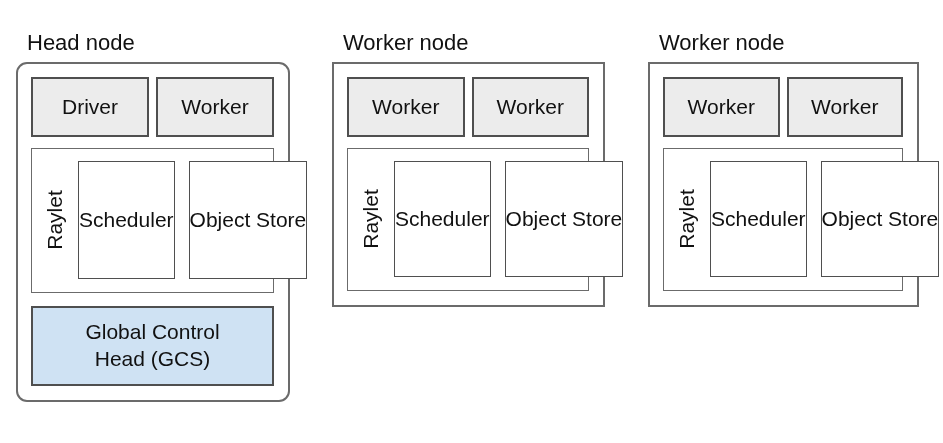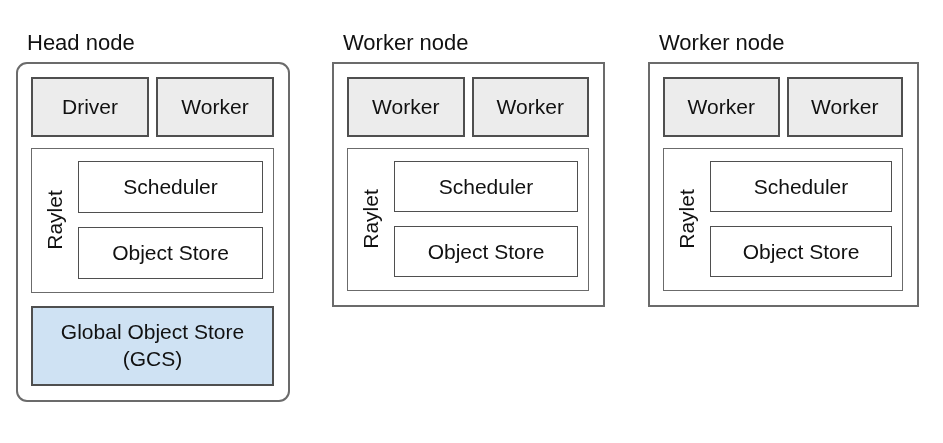--- a/index.html
+++ b/index.html
@@ -68,21 +68,21 @@
     flex: none;
   }
   .raylet-label {
     transform: rotate(-90deg);
     white-space: nowrap;
     font-size: 21px;
   }
   .raylet-comps {
     flex: 1;
     display: flex;
-    flex-direction: column;
+    flex-direction: row;
     gap: 14px;
   }
   .comp-box {
     flex: 1;
     background: #ffffff;
     border: 1.5px solid var(--border-dark, #4f4f4f);
     box-sizing: border-box;
     display: flex;
     align-items: center;
     justify-content: center;
@@ -131,21 +131,21 @@
         <div class="raylet-comps">
           <div class="comp-box">
             <span>Scheduler</span>
           </div>
           <div class="comp-box">
             <span>Object Store</span>
           </div>
         </div>
       </div>
       <div class="gcs-box">
-        <span class="gcs-text">Global Object Store (GCS)</span>
+        <span class="gcs-text">Global Control Head (GCS)</span>
       </div>
     </div>
   </div>
 
   <div class="node-group" style="left:332px; top:30px; width:273px;">
     <div class="node-title">Worker node</div>
     <div class="node-box node-box--worker">
       <div class="proc-row">
         <div class="proc-box">
           <span>Worker</span>

